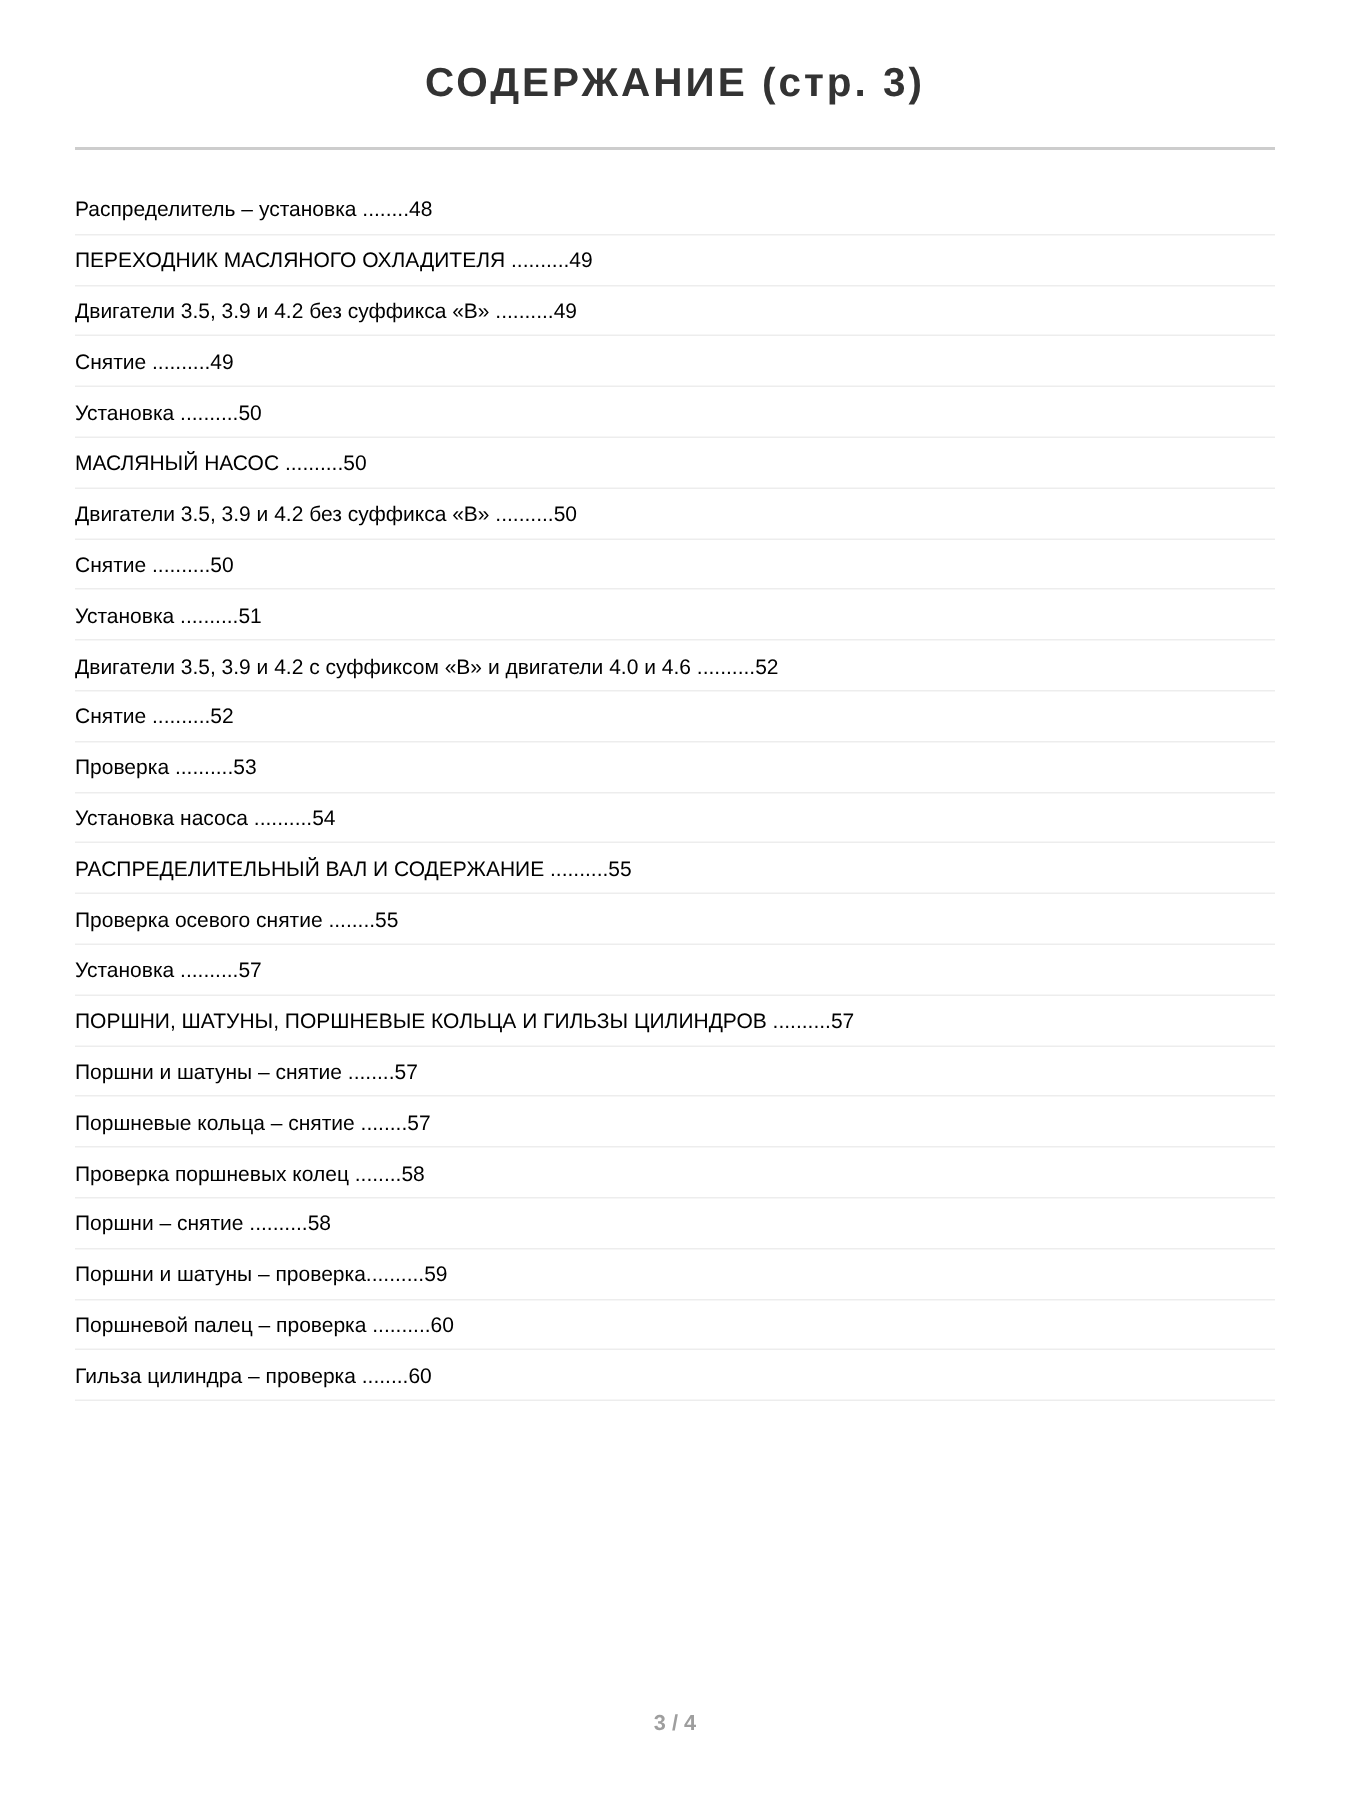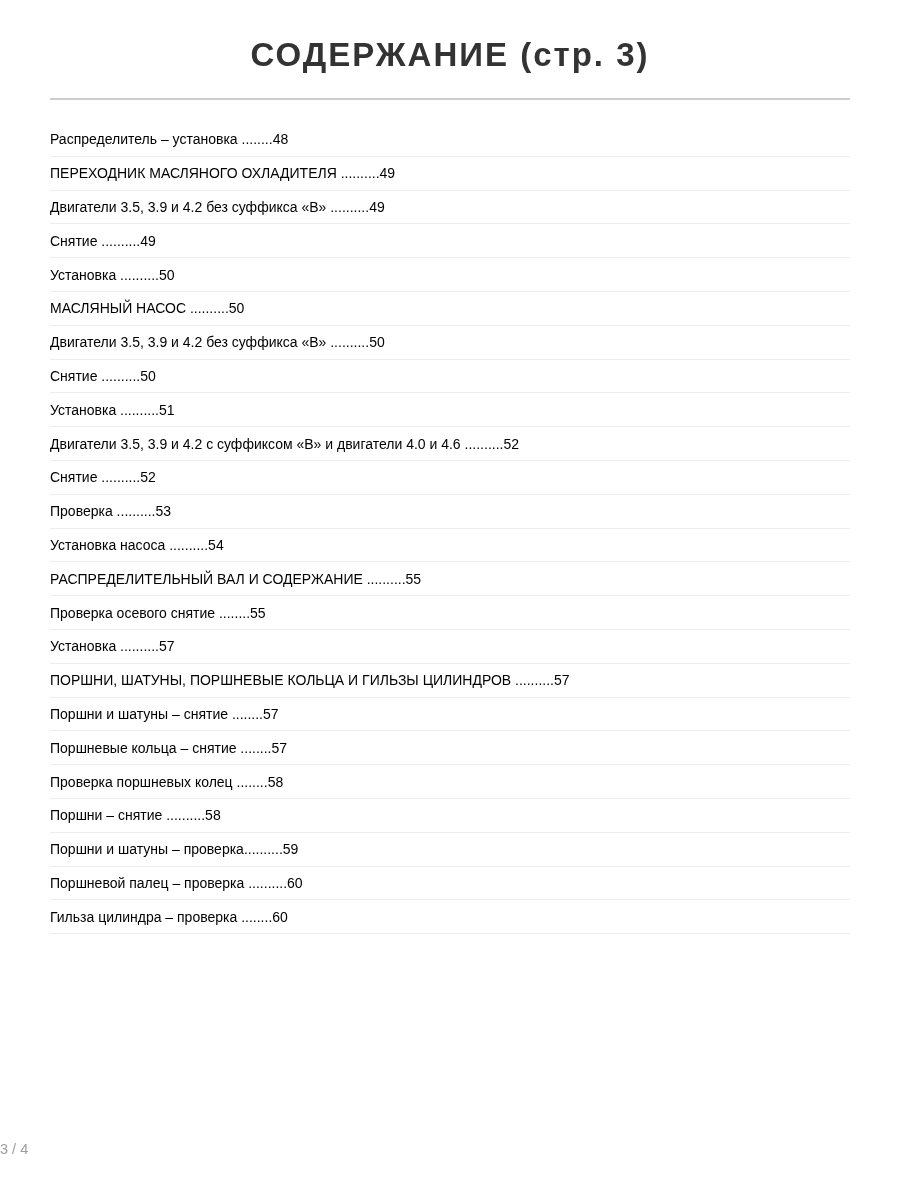--- a/index.html
+++ b/index.html
@@ -11,21 +11,21 @@
     overflow:hidden;
   }
   .page {
     position:absolute; inset:0;
     background:#ffffff;
   }
   .page-title {
     position:absolute;
     top:40px; left:0; right:0;
     text-align:center;
-    font-size:33px;
+    font-size:27px;
     font-weight:700;
     letter-spacing:2px;
     color:#333333;
     line-height:30px;
   }
   .title-divider {
     position:absolute;
     top:98px; left:50px; right:50px;
     height:2px;
     background:#cdcdcd;
@@ -41,23 +41,24 @@
     border-bottom:1px solid #ededed;
     font-size:14px;
     color:#000000;
     white-space:nowrap;
     overflow:hidden;
     cursor:pointer;
   }
   .page-indicator {
     position:absolute;
     top:1141px; left:0; right:0;
-    text-align:left;
+    text-align:center;
     font-size:14.5px;
     color:#9e9e9e;
+    font-weight:bold;
   }
 </style>
 </head>
 <body>
 
 <div class="page">
 
   <div class="page-title">СОДЕРЖАНИЕ (стр. 3)</div>
 
   <div class="title-divider"></div>

